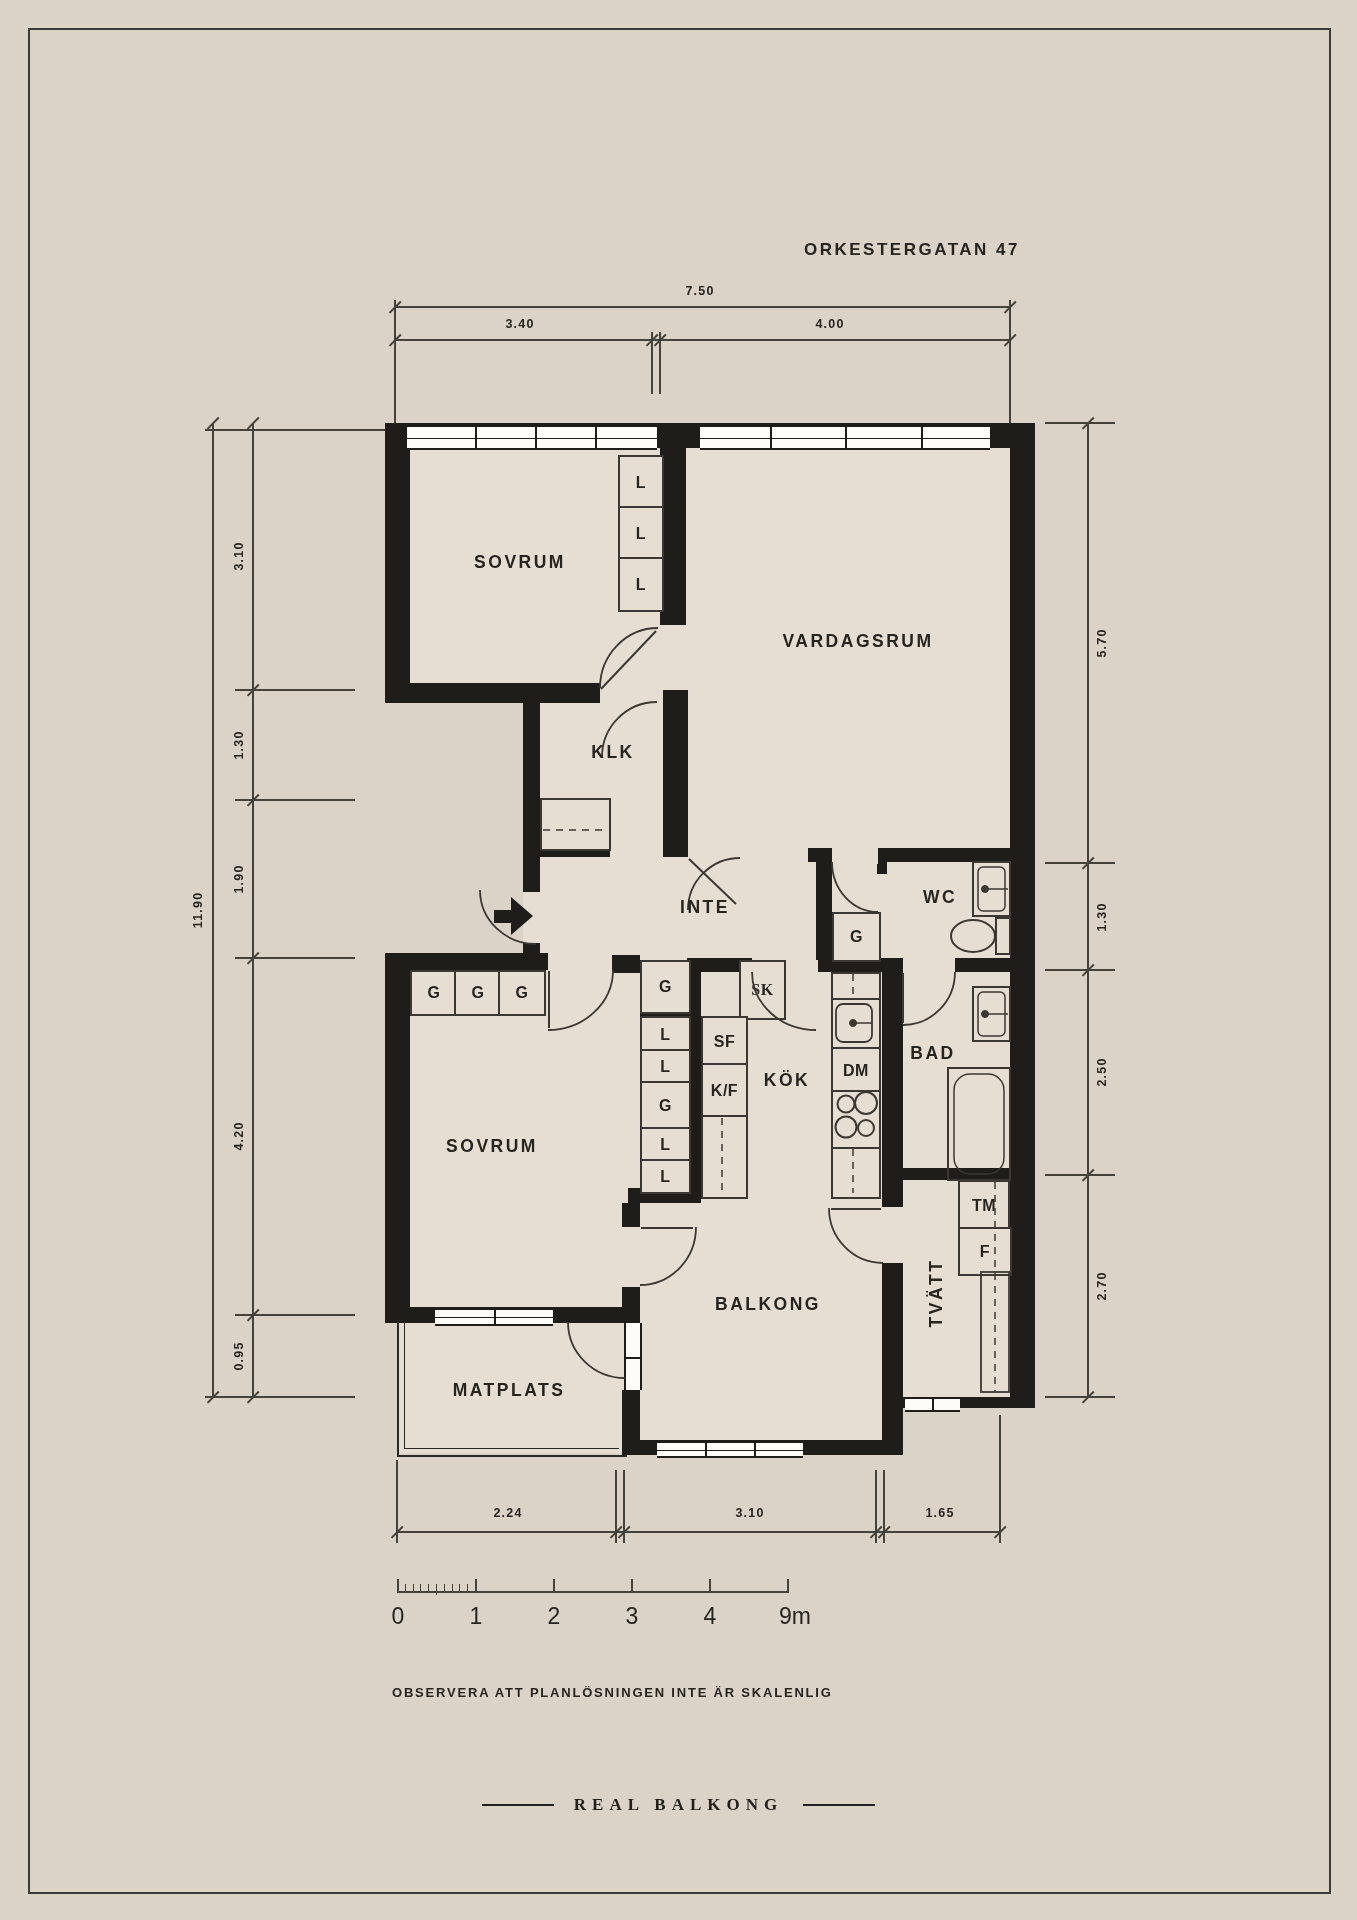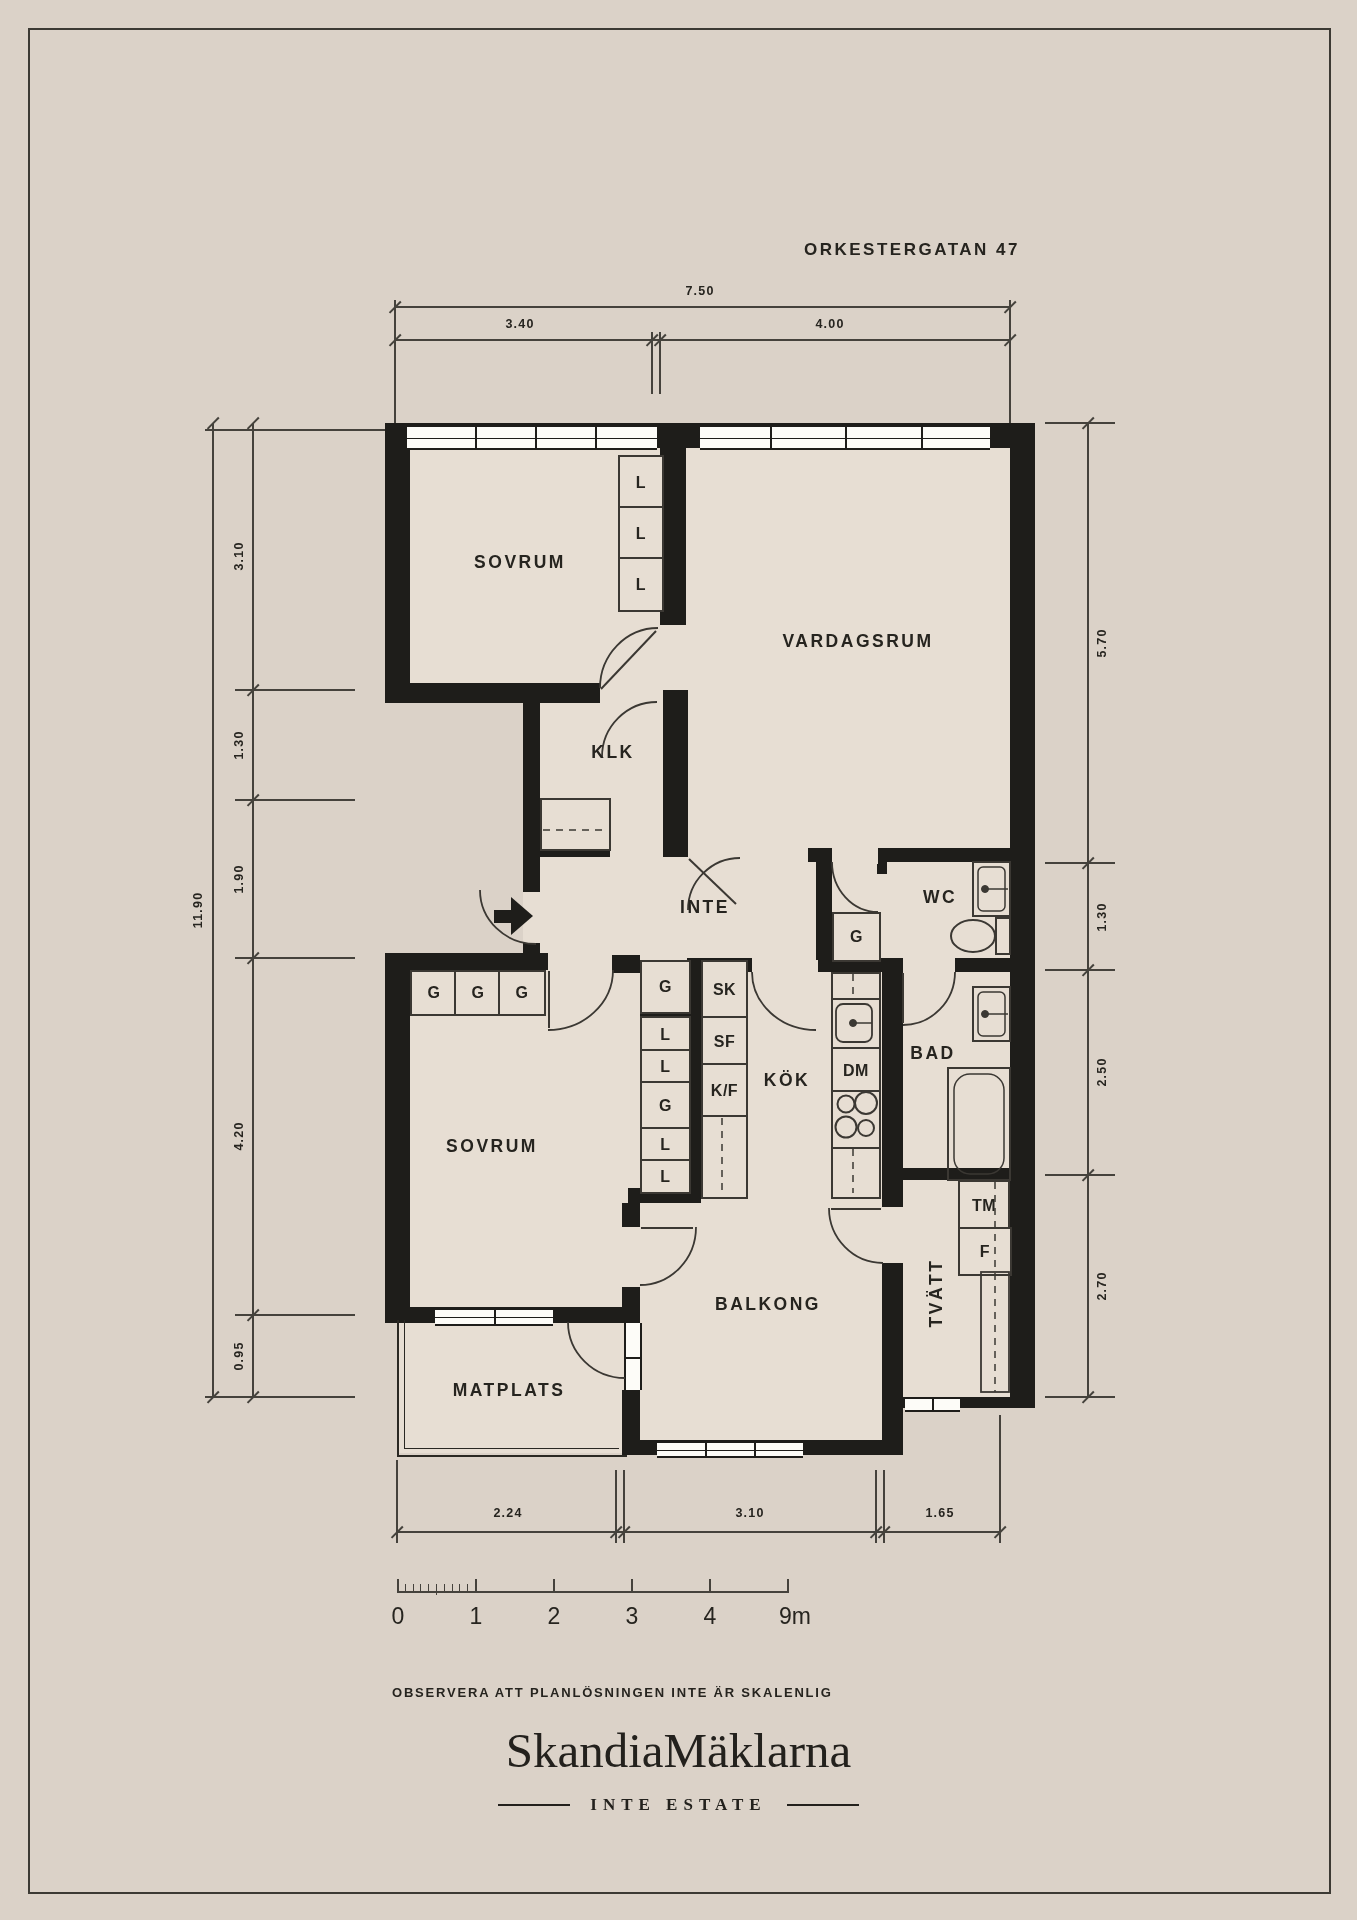--- a/index.html
+++ b/index.html
@@ -156,21 +156,21 @@
       <span>L</span>
     </div>
   <div class="cell" style="left:640px;top:1159px;width:47px;height:31px;">
       <span>L</span>
     </div>
 
   <div class="cell" style="left:832px;top:912px;width:45px;height:46px;">
       <span>G</span>
     </div>
 
-  <div class="cell" style="left:701px;top:960px;width:43px;height:56px;">
+  <div class="cell" style="left:739px;top:960px;width:43px;height:56px;font-family:Liberation Serif, serif;">
       <span>SK</span>
     </div>
   <div class="cell" style="left:701px;top:1016px;width:43px;height:47px;">
       <span>SF</span>
     </div>
   <div class="cell" style="left:701px;top:1063px;width:43px;height:52px;">
       <span>K/F</span>
     </div>
   <div class="cell nolab" style="left:701px;top:1115px;width:43px;height:80px;"></div>
 
@@ -354,20 +354,19 @@
     <div class="dline" style="left:467px;top:1584px;width:1px;height:9px;"></div>
     <div class="scale-num" style="left:398px;top:1603px;">0</div>
     <div class="scale-num" style="left:476px;top:1603px;">1</div>
     <div class="scale-num" style="left:554px;top:1603px;">2</div>
     <div class="scale-num" style="left:632px;top:1603px;">3</div>
     <div class="scale-num" style="left:710px;top:1603px;">4</div>
     <div class="scale-num" style="left:795px;top:1603px;">9m</div>
   </div>
 
   <div class="disclaimer" style="left:392px;top:1685px;">OBSERVERA ATT PLANLÖSNINGEN INTE ÄR SKALENLIG</div>
-  <div class="brand" style="top:1722px;">SkandiaMäklarna</div>
   <div class="tagline" style="top:1795px;">
     <span class="dash"></span>
-    <span>INTE ESTATE</span>
+    <span>REAL BALKONG</span>
     <span class="dash"></span>
   </div>
 
 </div>
 
 </body></html>

